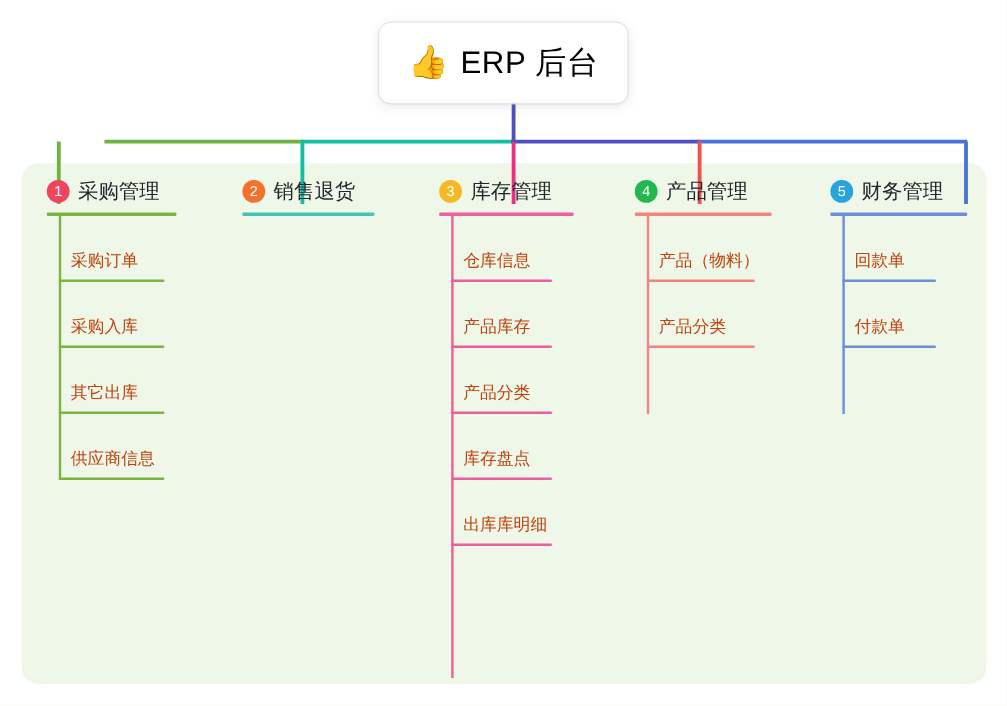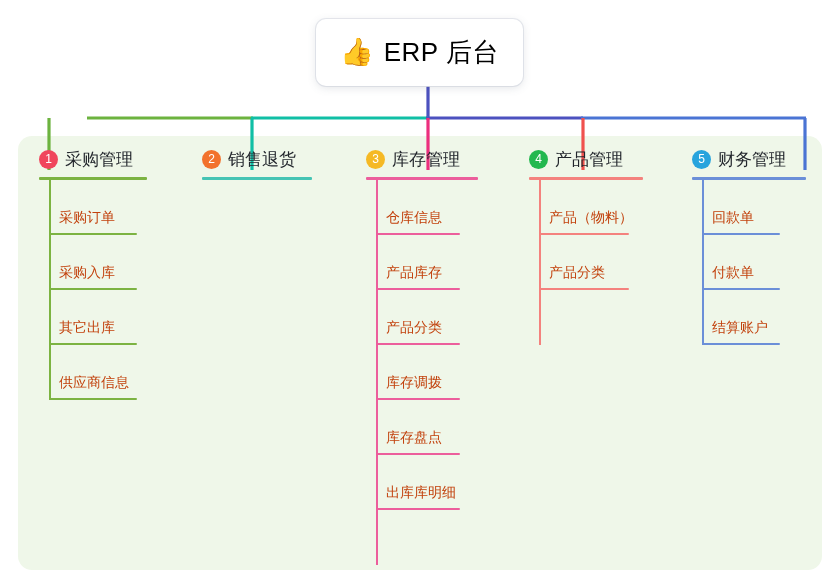--- a/index.html
+++ b/index.html
@@ -147,24 +147,20 @@
           </div>
           <div class="item">
             <span class="item-label">产品库存</span>
             <div class="item-rule" style="width: 84px; background: rgb(236, 94, 156);"></div>
           </div>
           <div class="item">
             <span class="item-label">产品分类</span>
             <div class="item-rule" style="width: 84px; background: rgb(236, 94, 156);"></div>
           </div>
           <div class="item">
-            <span class="item-label">库存调拨</span>
-            <div class="item-rule" style="width: 84px; background: rgb(236, 94, 156);"></div>
-          </div>
-          <div class="item">
             <span class="item-label">库存盘点</span>
             <div class="item-rule" style="width: 84px; background: rgb(236, 94, 156);"></div>
           </div>
           <div class="item">
             <span class="item-label">出库库明细</span>
             <div class="item-rule" style="width: 84px; background: rgb(236, 94, 156);"></div>
           </div>
         </div>
       </div>
       <div class="column" style="left: 529px;">
@@ -194,21 +190,17 @@
         <div class="items">
           <div class="spine" style="background: rgb(107, 143, 216); left: 10px; height: 165px;"></div>
           <div class="item">
             <span class="item-label">回款单</span>
             <div class="item-rule" style="width: 78px; background: rgb(107, 143, 216);"></div>
           </div>
           <div class="item">
             <span class="item-label">付款单</span>
             <div class="item-rule" style="width: 78px; background: rgb(107, 143, 216);"></div>
           </div>
-          <div class="item">
-            <span class="item-label">结算账户</span>
-            <div class="item-rule" style="width: 78px; background: rgb(107, 143, 216);"></div>
-          </div>
         </div>
       </div>
     </div>
 
 </div>
 
 </body></html>

